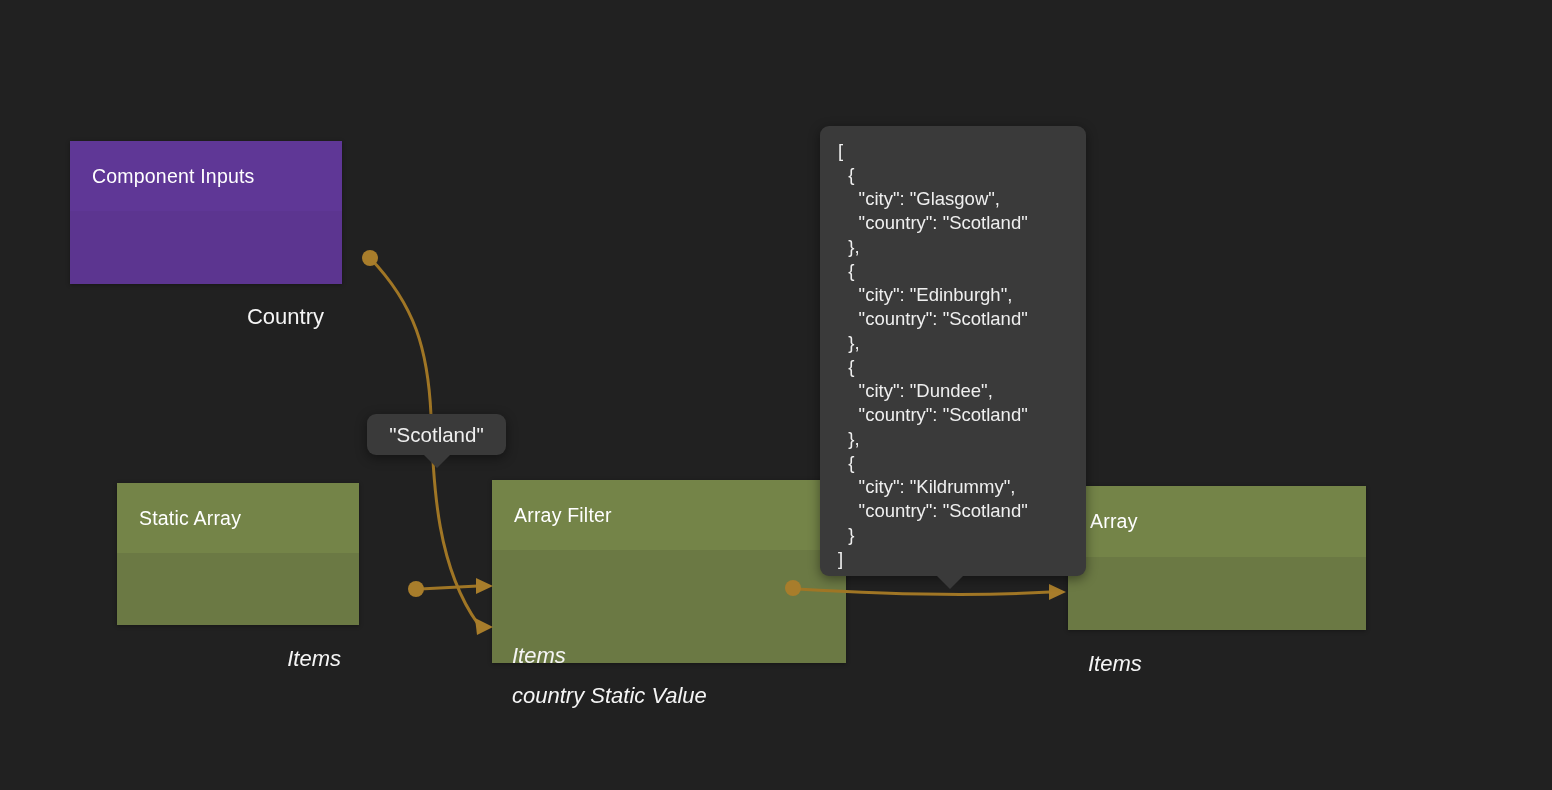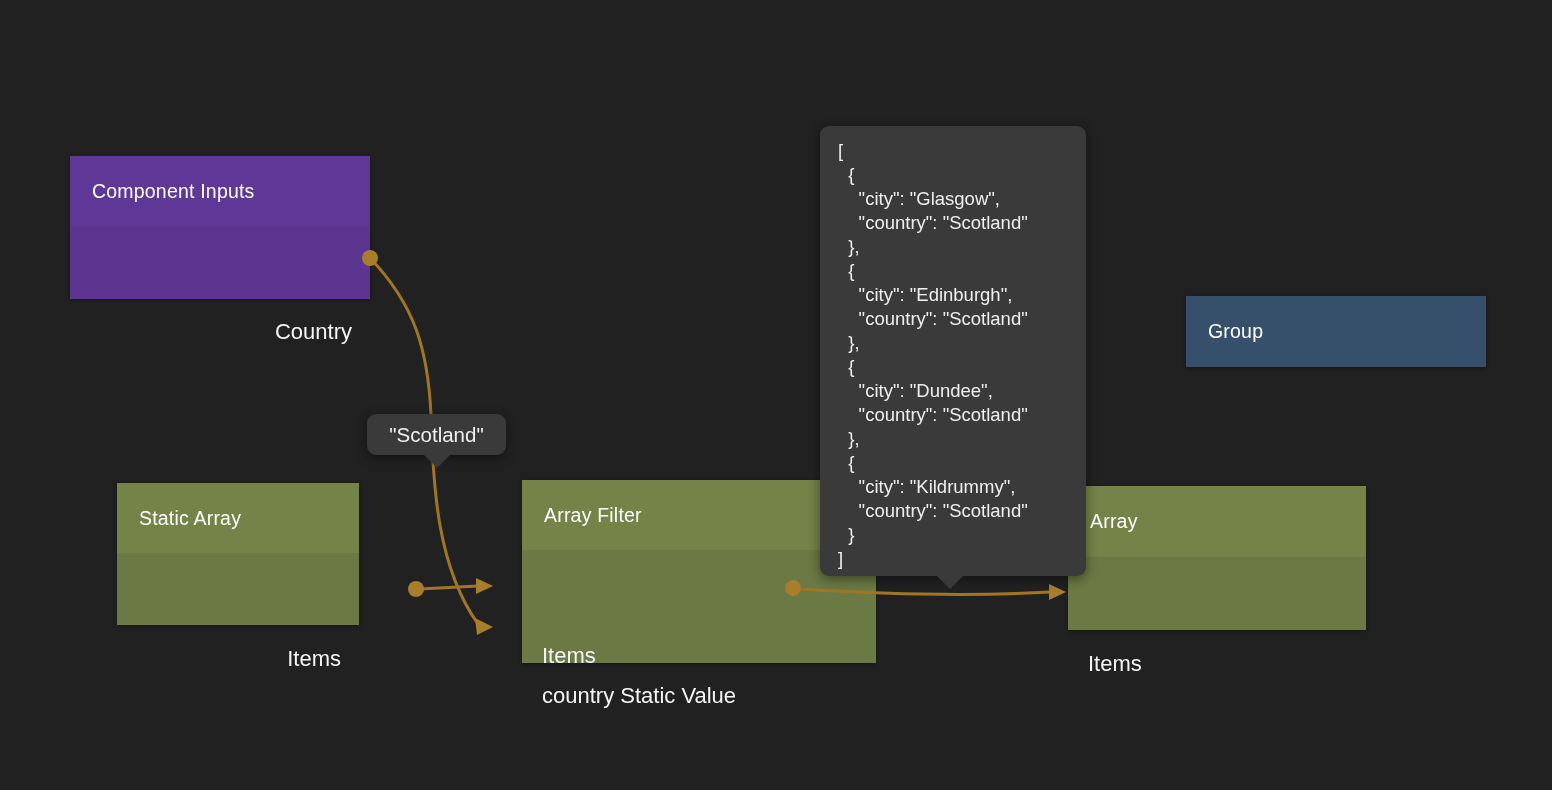--- a/index.html
+++ b/index.html
@@ -27,21 +27,21 @@
     padding-left: 22px;
     height: 70px;
     color: var(--title-text, #ffffff);
     font-size: 19.5px;
     letter-spacing: 0.2px;
   }
   .node-body { position: relative; width: 100%; }
   .node.purple .node-header { background: var(--node-purple-header, #5f3796); }
   .node.purple .node-body   { background: var(--node-purple-body, #5c3590); }
   .node.green  .node-header { background: var(--node-green-header, #748448); }
-  .node.green  .node-body   { background: var(--node-green-body, #6b7944); }
+  .node.green  .node-body   { background: var(--node-green-body, #6b7944); font-style: italic; }
   .node.blue   .node-header { background: var(--node-blue, #36506c); height: 71px; }
 
   .port {
     position: absolute;
     color: var(--port-text, #f5f5f5);
     font-size: 22px;
     line-height: 24px;
     white-space: nowrap;
   }
   .port.out { right: 18px; text-align: right; }
@@ -93,52 +93,49 @@
     font-family: "Liberation Sans", "DejaVu Sans", sans-serif;
     font-size: 18.5px;
     line-height: 24px;
   }
 </style>
 </head>
 <body>
 
 <div class="canvas">
 
-  <div class="node purple" style="left:70px; top:156px; width:300px; height:143px;">
+  <div class="node purple" style="left:70px; top:141px; width:272px; height:143px;">
     <div class="node-header">Component Inputs</div>
     <div class="node-body" style="height:73px;">
       <div class="port out" style="top:94px;">Country</div>
     </div>
   </div>
 
   <div class="node green" style="left:117px; top:483px; width:242px; height:142px;">
     <div class="node-header">Static Array</div>
     <div class="node-body" style="height:72px;">
       <div class="port out" style="top:94px;">Items</div>
     </div>
   </div>
 
-  <div class="node green" style="left:522px; top:480px; width:354px; height:183px;">
+  <div class="node green" style="left:492px; top:480px; width:354px; height:183px;">
     <div class="node-header">Array Filter</div>
     <div class="node-body" style="height:113px;">
       <div class="port in" style="top:94px;">Items</div>
       <div class="port in" style="top:134px;">country Static Value</div>
     </div>
   </div>
 
   <div class="node green" style="left:1068px; top:486px; width:298px; height:144px;">
     <div class="node-header" style="height:71px;">Array</div>
     <div class="node-body" style="height:73px;">
       <div class="port in" style="top:95px;">Items</div>
     </div>
   </div>
 
-  <div class="node blue" style="left:1186px; top:296px; width:300px; height:71px;">
-    <div class="node-header">Group</div>
-  </div>
 
   <svg class="wires" width="1552" height="790" viewBox="0 0 1552 790">
 
     <path class="wire" d="M 370 258 C 415 305, 428 350, 431 415 C 433 490, 438 568, 478 624"></path>
     <polygon class="arrow" points="493,627 475,618 477,635"></polygon>
 
     <path class="wire" d="M 420 589 L 478 586"></path>
     <polygon class="arrow" points="493,586 476,578 476,594"></polygon>
 
     <path class="wire" d="M 797 589 C 880 594, 965 597, 1050 592"></path>

